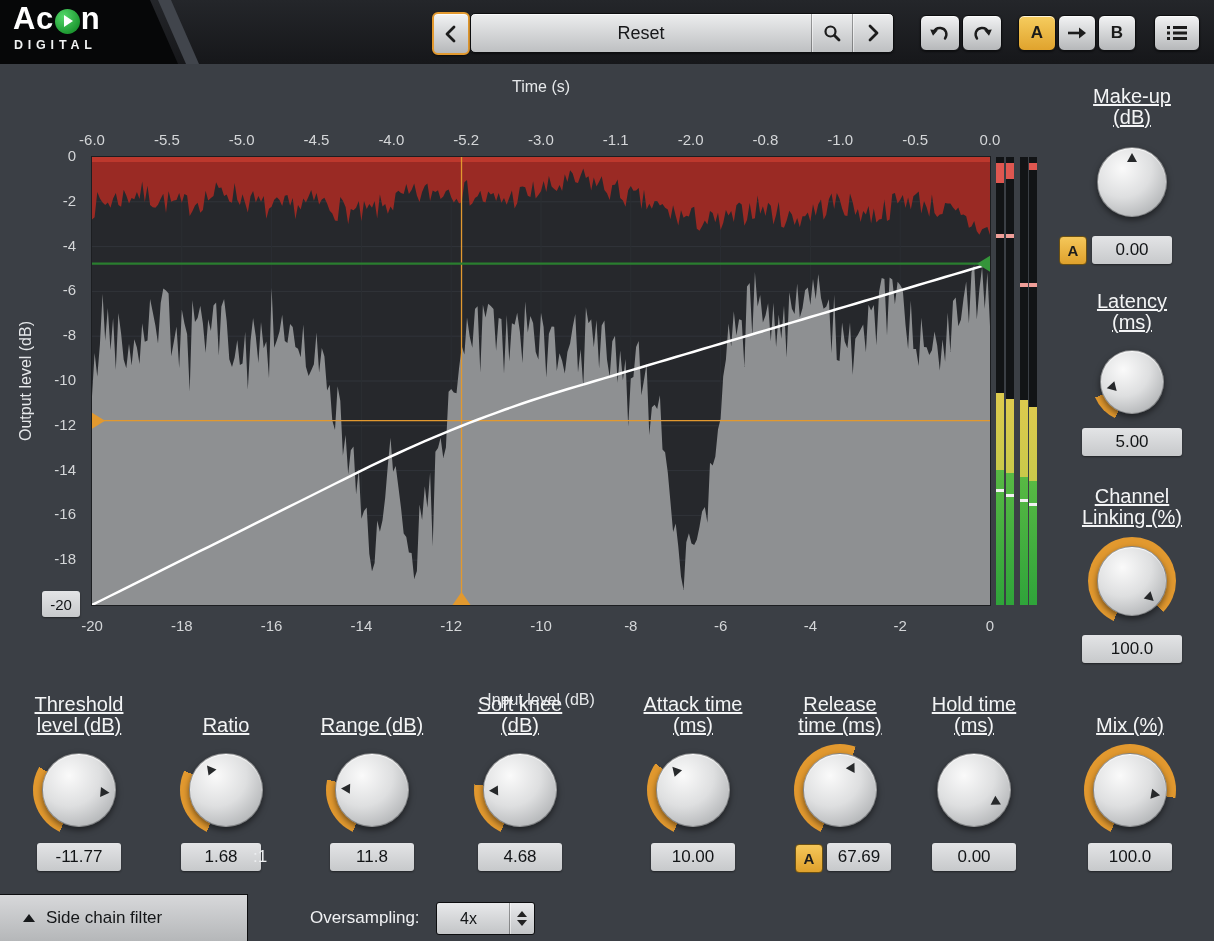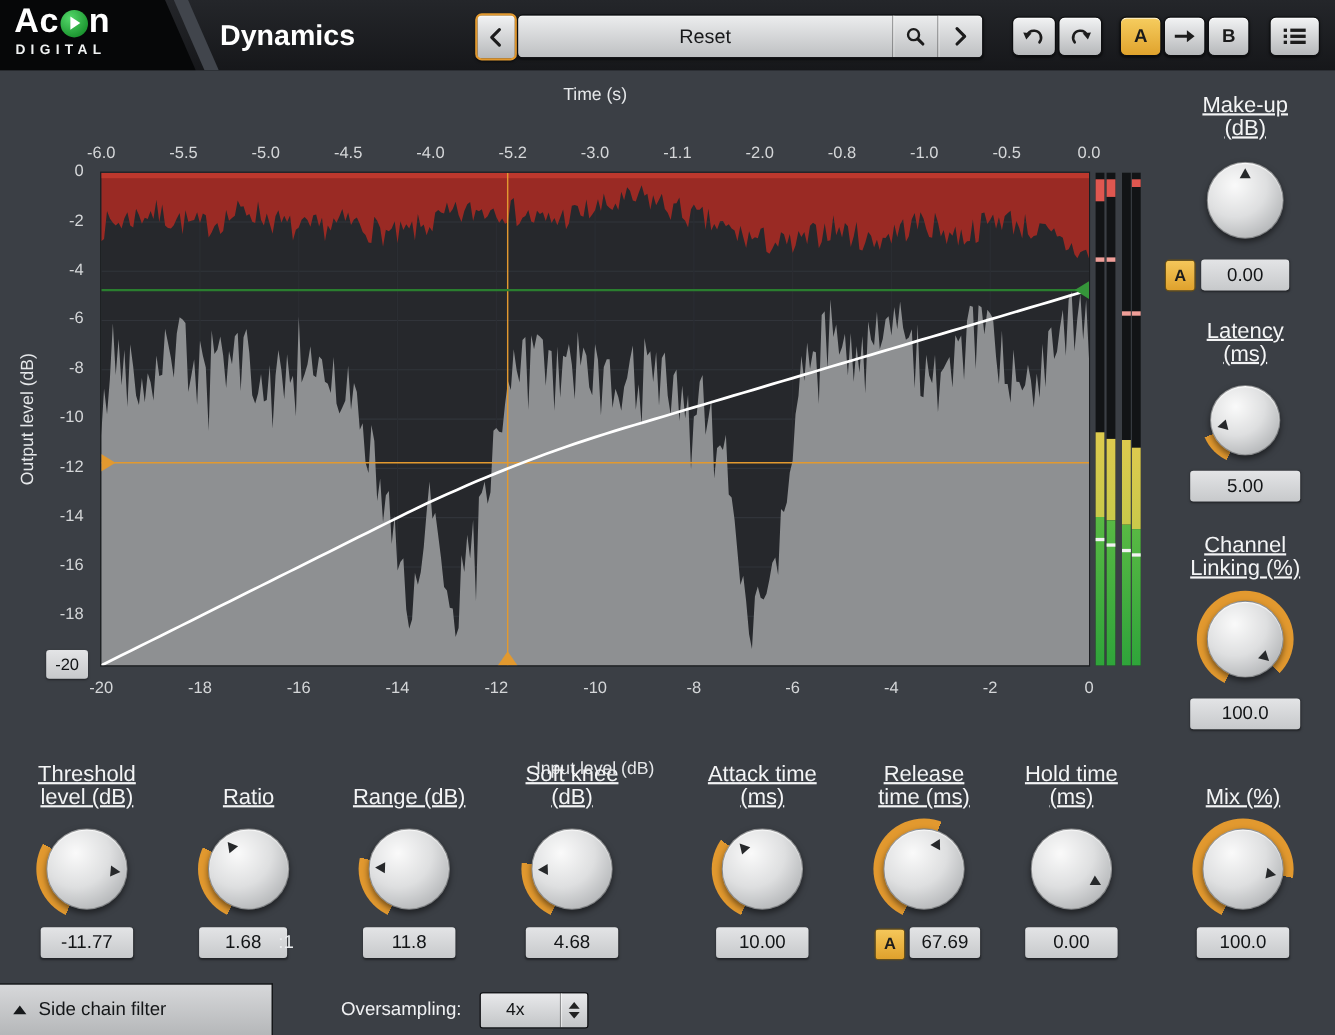--- a/index.html
+++ b/index.html
@@ -74,21 +74,21 @@
   .vbox-sm{height:26px;font-size:15px;}
   .badge-a{position:absolute;width:26px;height:27px;border-radius:4px;
         background:linear-gradient(#f5c75a,#dfa12c);border:1px solid #6b5012;
         display:flex;align-items:center;justify-content:center;
         font-size:15px;font-weight:bold;color:#1c1c1c;cursor:pointer;}
   .unit{position:absolute;height:28px;display:flex;align-items:center;font-size:17px;color:#eceef0;}
 
   
   .sidechain-btn{position:absolute;left:0;top:894px;width:248px;height:47px;
         background:linear-gradient(#d7d8da,#b5b7b9);display:flex;align-items:center;gap:11px;
-        padding-left:12px;box-sizing:border-box;font-size:17px;color:#141618;
+        padding-left:23px;box-sizing:border-box;font-size:17px;color:#141618;
         border-top:1px solid #0d0e10;border-right:1px solid #0d0e10;cursor:pointer;}
   .tri-up{width:0;height:0;border-left:6px solid transparent;border-right:6px solid transparent;
         border-bottom:8px solid #17191b;}
   .ovs-label{position:absolute;left:310px;top:894px;height:47px;display:flex;align-items:center;
         font-size:17px;color:#f0f1f3;}
   .dropdown{position:absolute;left:436px;top:902px;width:97px;height:31px;display:flex;
         background:linear-gradient(#e8e9eb,#c3c5c7);border:1px solid #0d0e10;border-radius:3px;cursor:pointer;}
   .dd-value{flex:1;display:flex;align-items:center;padding-left:23px;font-size:16px;color:#141618;}
   .dd-spin{width:24px;display:flex;flex-direction:column;align-items:center;justify-content:center;gap:3px;
         border-left:1px solid rgba(0,0,0,.35);box-shadow:inset 1px 0 0 rgba(255,255,255,.5);}
@@ -103,21 +103,20 @@
   <div class="header">
     <div class="logo-stripe"></div>
     <div class="logo-black">
       <div class="logo-row1">
         <span>Ac</span>
           <span class="logo-o"></span>
           <span>n</span>
       </div>
       <div class="logo-row2">DIGITAL</div>
     </div>
-    <div class="app-title">Dynamics</div>
 
     <div class="hbtn preset-chev">
       <svg width="14" height="20" viewBox="0 0 14 20">
           <polyline points="10,3 3,10 10,17" fill="none" stroke="#1c1c1c" stroke-width="2.8" stroke-linejoin="round" stroke-linecap="round"></polyline>
         </svg>
     </div>
     <div class="preset-bar">
       <div class="preset-name">Reset</div>
       <div class="preset-sec">
         <svg width="20" height="20" viewBox="0 0 20 20">

